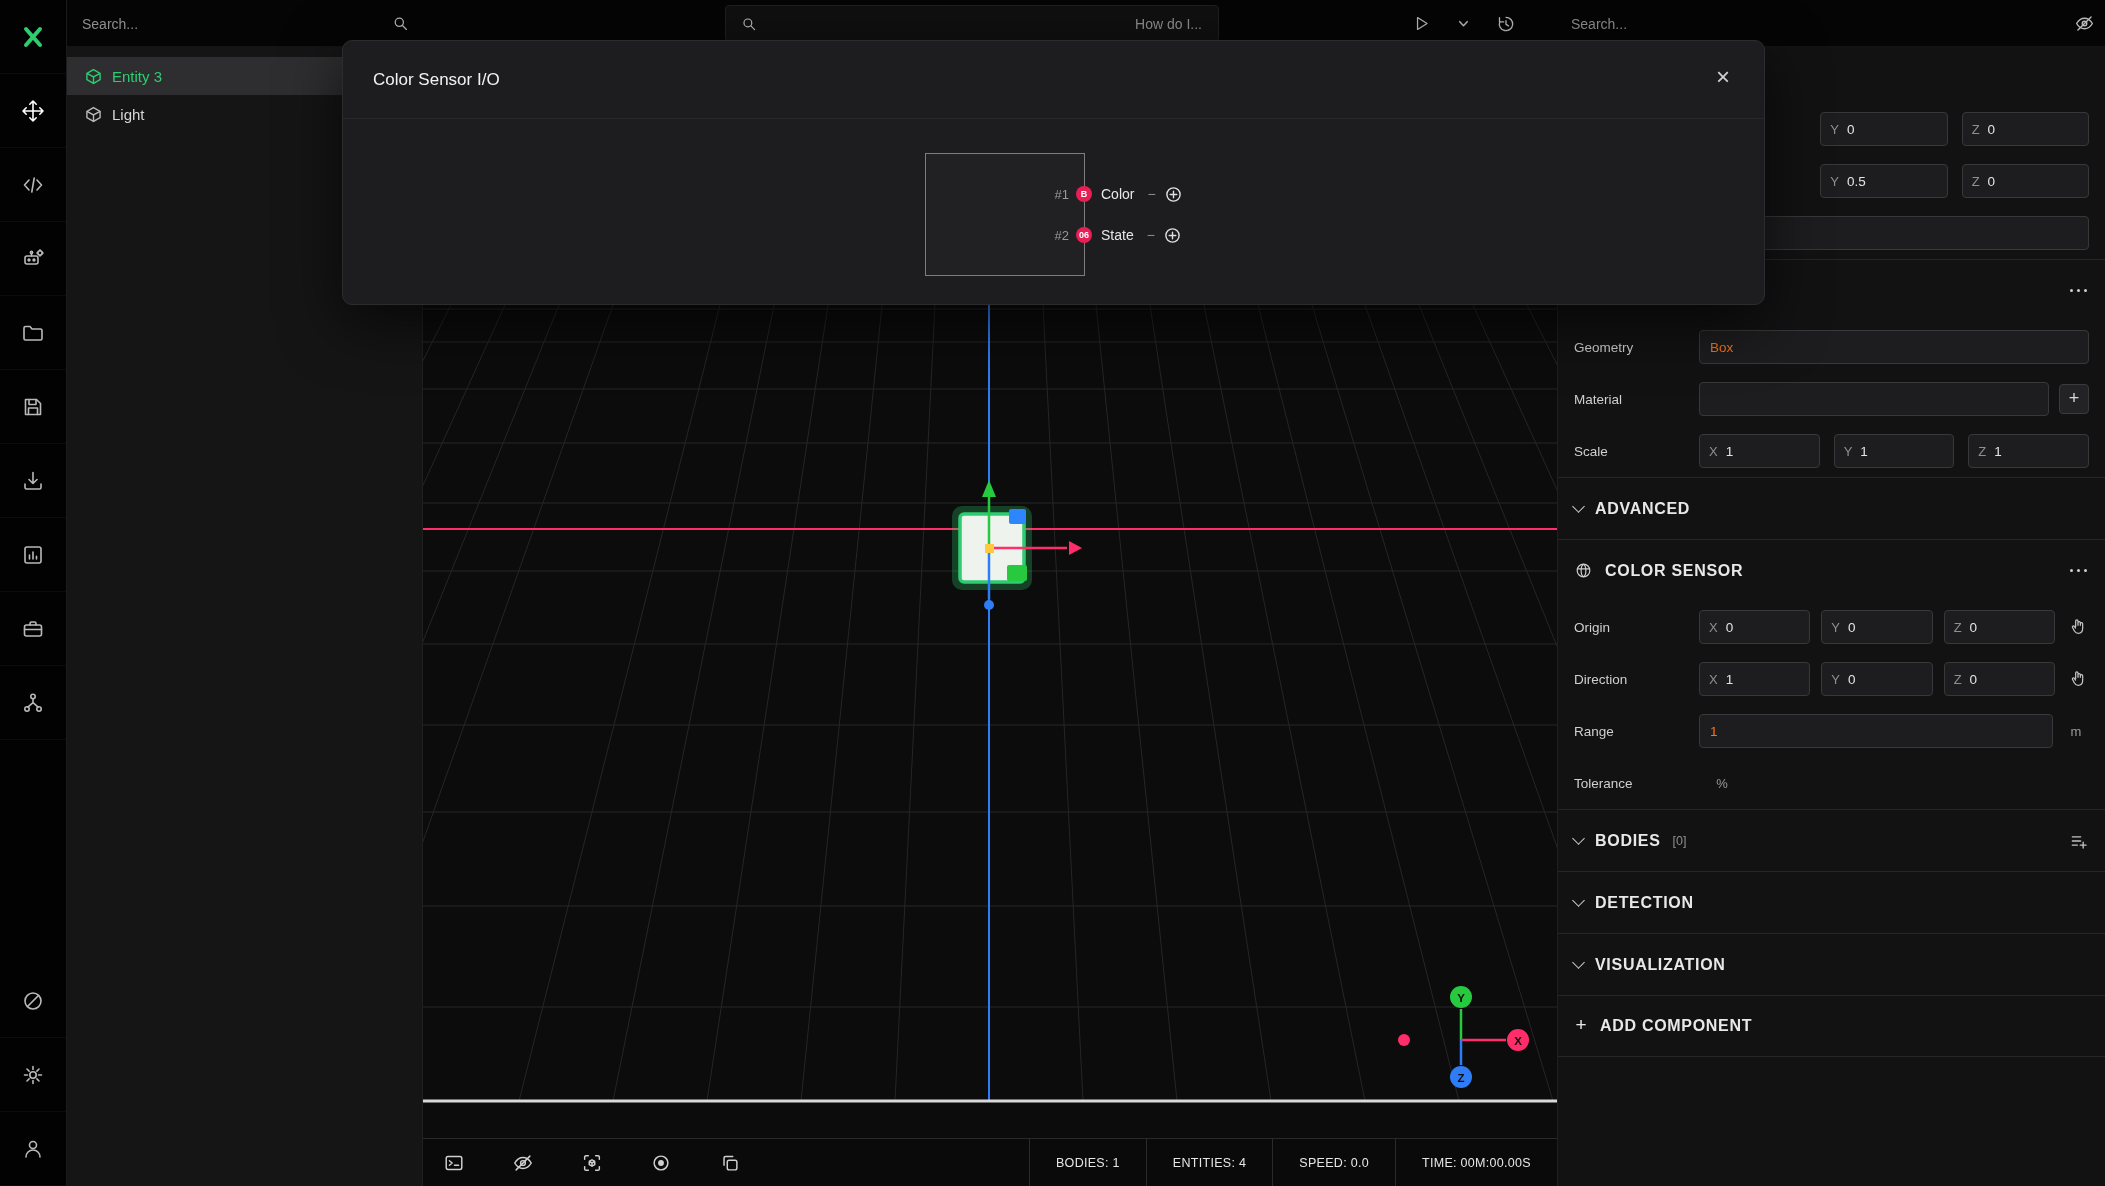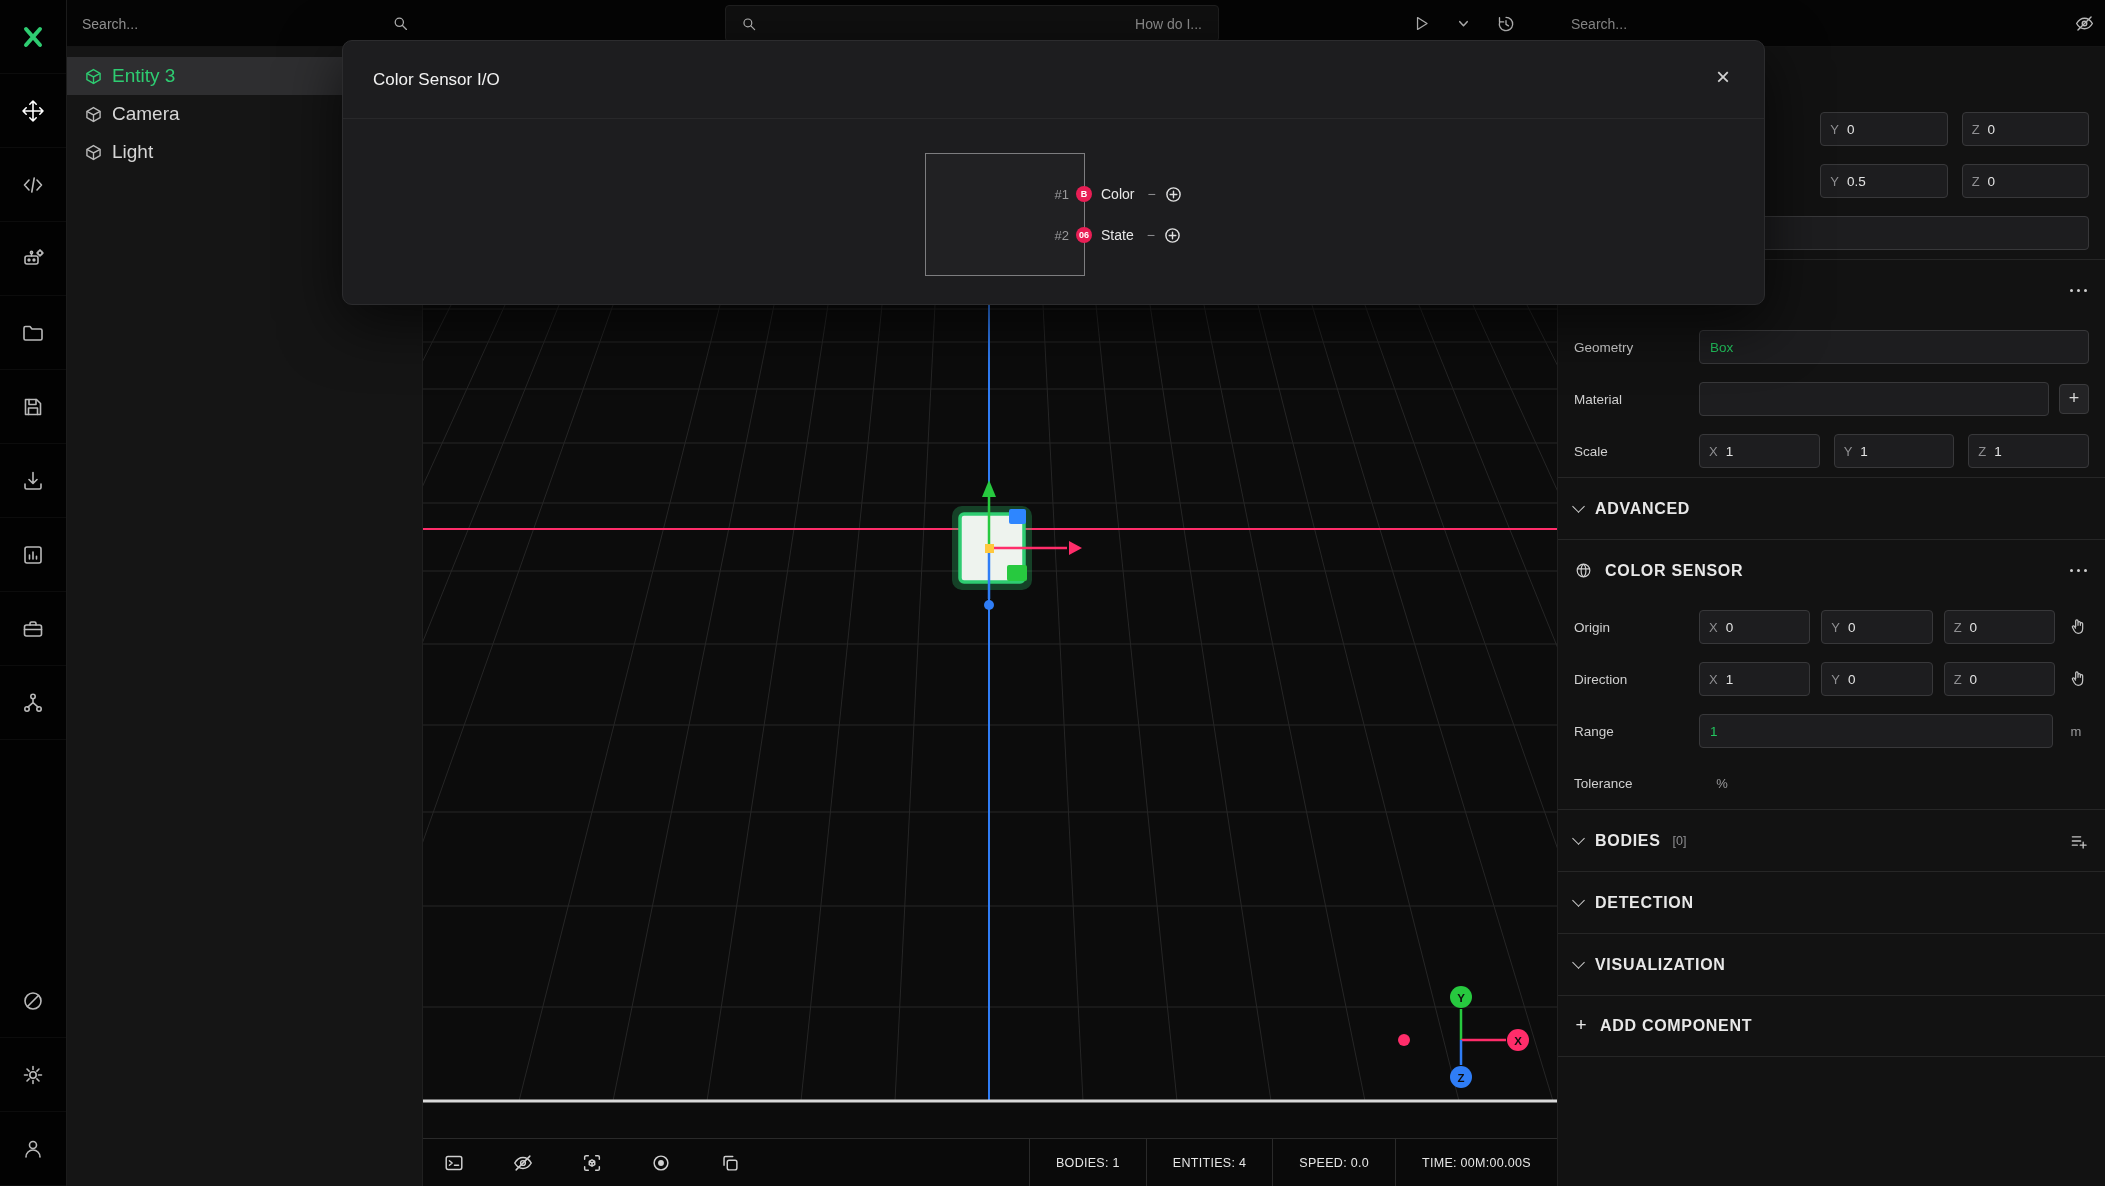--- a/index.html
+++ b/index.html
@@ -32,21 +32,21 @@
   .rsearch { position:absolute; left:1502px; top:0; width:450px; height:47px; display:flex; align-items:center; }
   .rsearch input { flex:1; background:transparent; border:none; outline:none; color:#cfcfcf;
     font-size:14px; font-family:inherit; }
   .tb-right-icon { position:absolute; right:10px; top:13px; cursor:pointer; }
 
   
   .panel-left { position:absolute; left:67px; top:47px; width:356px; bottom:0; background:#151515;
     border-right:1px solid #202020; z-index:5; padding-top:10px; }
   .hrow { height:38px; display:flex; align-items:center; gap:10px; padding:0 14px 0 18px;
     cursor:pointer; }
-  .hrow .hlabel { font-size:19px; color:#d6d6d6; }
+  .hrow .hlabel { font-size:15px; color:#d6d6d6; }
   .hrow.selected { background:#2e2e30; }
   .hrow.selected .hlabel { color:#2ecc71; }
   .cube { stroke:#b9b9b9; fill:none; stroke-width:1.3; display:block; }
   .hrow.selected .cube { stroke:#2ecc71; }
 
   
   .viewport { position:absolute; left:423px; top:47px; width:1134px; bottom:0; background:#0c0c0c; z-index:1; }
   .scene { position:absolute; left:0; top:0; display:block; }
   .vt { position:absolute; left:0; bottom:0; width:1134px; height:48px; background:#0a0a0a;
     border-top:1px solid #2a2a2a; display:flex; align-items:center; }
@@ -64,21 +64,21 @@
   .row-label { width:125px; flex:none; font-size:13.5px; color:#cfcfcf; }
   .fields { display:flex; gap:14px; flex:1; min-width:0; }
   .fields.tight { gap:11px; }
   .ghost { flex:1; }
   .xyz { flex:1; min-width:0; height:34px; background:#1d1d1f; border:1px solid #38383a; border-radius:4px;
     display:flex; align-items:center; padding:0 9px; gap:8px; }
   .xyz .axis { color:#8f8f92; font-size:13px; flex:none; }
   .xyz input { flex:1; min-width:0; background:transparent; border:none; outline:none; color:#e3e3e3;
     font-size:13.5px; font-family:inherit; padding:0; }
   .wide-input { flex:1; min-width:0; height:34px; background:#1d1d1f; border:1px solid #38383a; border-radius:4px;
-    color:#22c55e; font-size:13.5px; font-family:inherit; padding:0 10px; outline:none; }
+    color:#f97316; font-size:13.5px; font-family:inherit; padding:0 10px; outline:none; }
   .unit { width:26px; text-align:center; color:#9a9a9c; font-size:13px; margin-left:10px; flex:none; }
   .plusbtn { width:30px; height:30px; margin-left:10px; flex:none; background:#232325; border:1px solid #3a3a3c;
     border-radius:4px; color:#d8d8d8; font-size:18px; line-height:27px; text-align:center; cursor:pointer; }
   .hand { margin-left:14px; flex:none; cursor:pointer; display:flex; }
   .pr-section { height:62px; display:flex; align-items:center; padding:0 16px; gap:12px;
     border-top:1px solid #262626; cursor:pointer; }
   .pr-section.last { border-bottom:1px solid #262626; }
   .sec-title { font-size:16px; font-weight:bold; letter-spacing:0.7px; color:#e8e8e8; }
   .sec-count { color:#8f8f92; font-size:12.5px; font-weight:normal; }
   .chev { width:9px; height:9px; border-right:1.8px solid #cfcfcf; border-bottom:1.8px solid #cfcfcf;
@@ -240,27 +240,20 @@
         <path d="M8 1.5 14.2 5v6L8 14.5 1.8 11V5Z"></path>
         <path d="M1.8 5 8 8.4 14.2 5 M8 8.4V14.5"></path>
       </svg>
     <span class="hlabel">Entity 3</span>
   </div>
   <div class="hrow">
     <svg class="cube" width="17" height="17" viewBox="0 0 16 16">
         <path d="M8 1.5 14.2 5v6L8 14.5 1.8 11V5Z"></path>
         <path d="M1.8 5 8 8.4 14.2 5 M8 8.4V14.5"></path>
       </svg>
-    <span class="hlabel">Camera</span>
-  </div>
-  <div class="hrow">
-    <svg class="cube" width="17" height="17" viewBox="0 0 16 16">
-        <path d="M8 1.5 14.2 5v6L8 14.5 1.8 11V5Z"></path>
-        <path d="M1.8 5 8 8.4 14.2 5 M8 8.4V14.5"></path>
-      </svg>
     <span class="hlabel">Light</span>
   </div>
 </div>
 
 <div class="viewport">
   <svg class="scene" width="1134" height="1091" viewBox="0 0 1134 1091">
 
     <g stroke="#262626" stroke-width="1">
       <line x1="0" y1="262" x2="1134" y2="262"></line>
         <line x1="0" y1="295" x2="1134" y2="295"></line>

